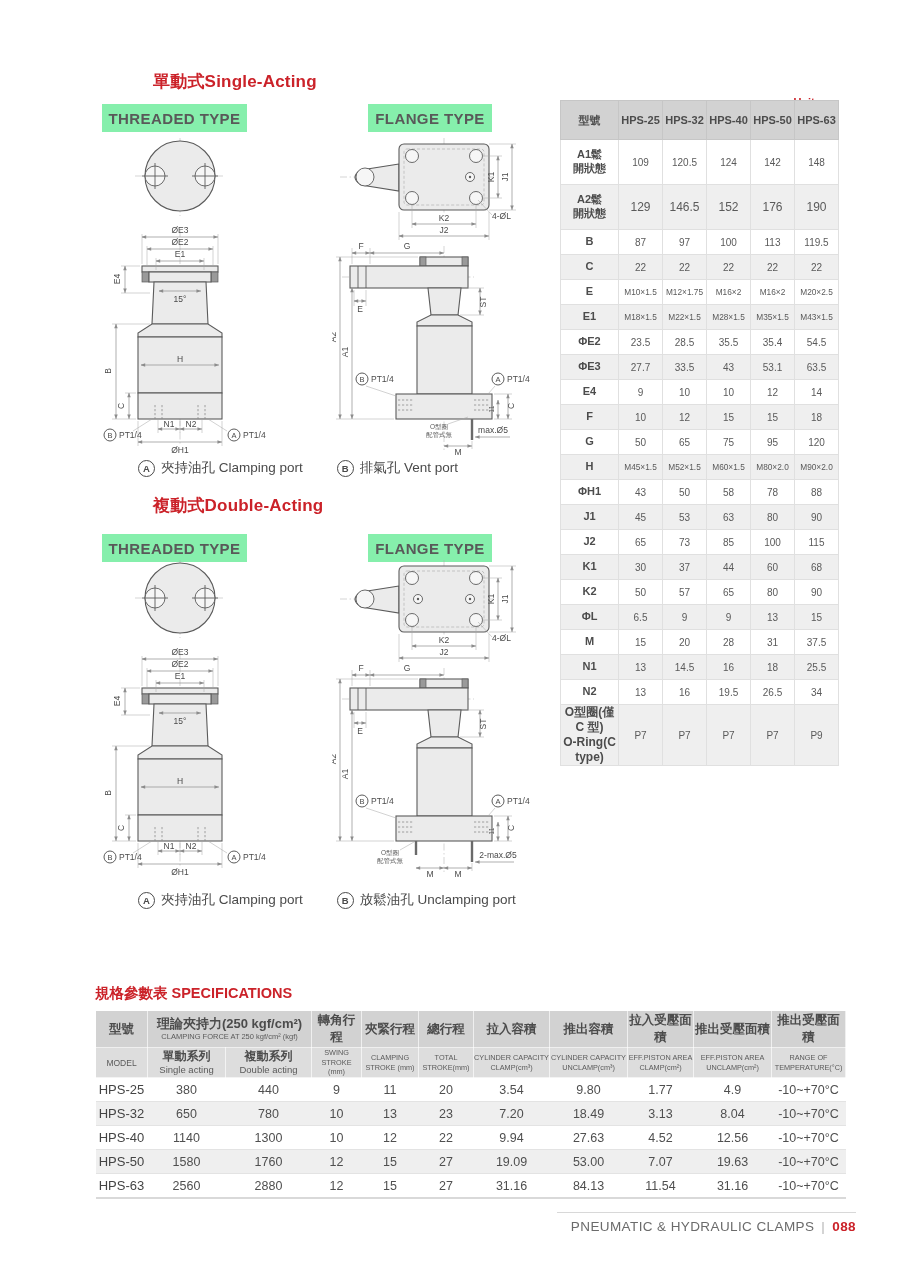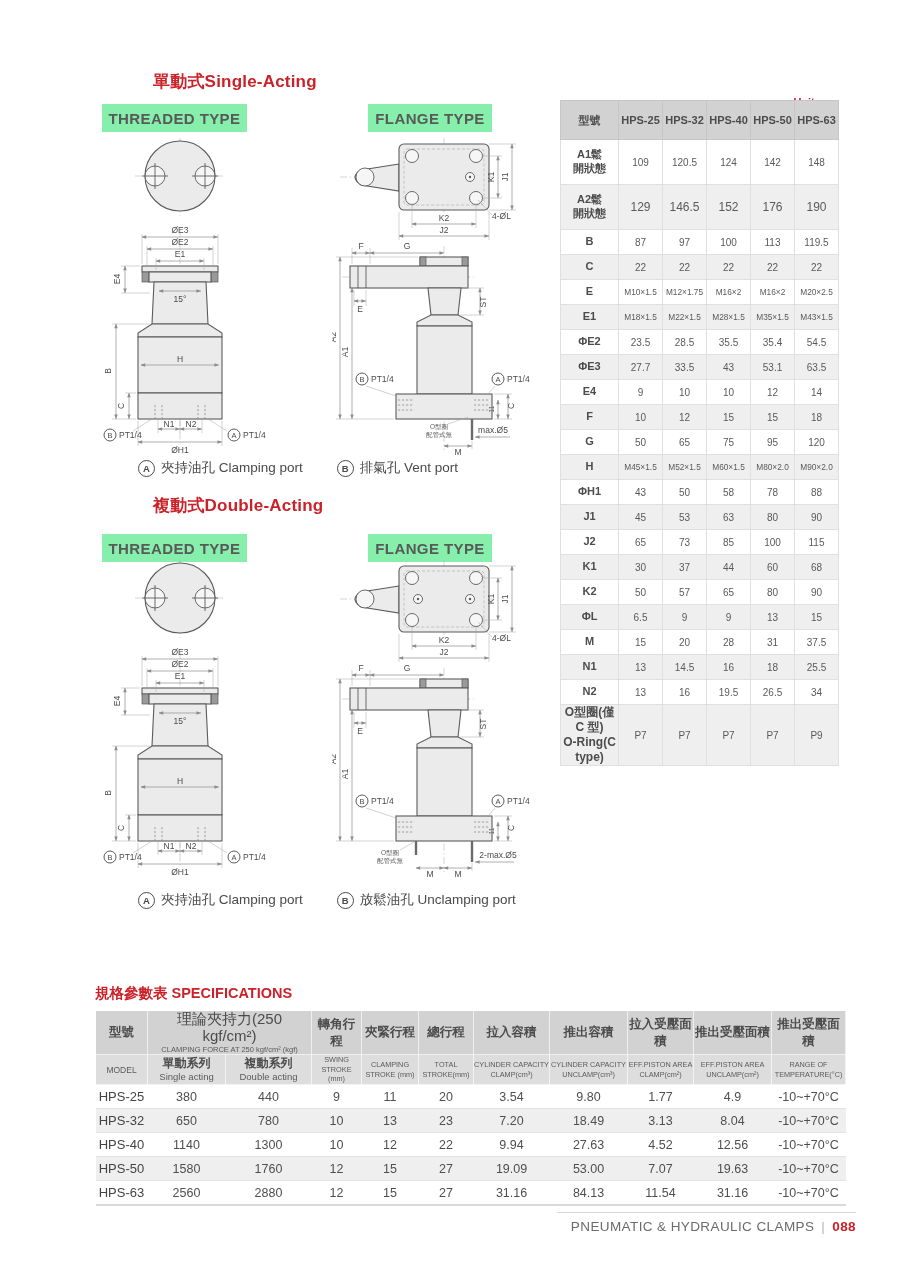--- a/index.html
+++ b/index.html
@@ -53,21 +53,21 @@
   .dim-table tbody tr:nth-child(22) td{height:40px;}
   .dim-table tbody tr:nth-child(22) td:first-child{font-size:12px;}
 
   
   .spec-title{position:absolute;left:95px;top:984px;color:#cb2229;font-size:14.5px;font-weight:600;}
   .spec-table{position:absolute;left:95px;top:1010px;width:750px;border-collapse:collapse;
               table-layout:fixed;text-align:center;}
   .spec-table th{padding:0;font-weight:400;border:1px solid rgba(255,255,255,0.65);}
   .spec-table tr.h1 th{background:#d2d2d2;height:36px;font-size:12.5px;font-weight:700;color:#4c4c4c;}
   .spec-table tr.h2 th{background:#dddddd;height:29px;color:#5a5a5a;}
-  .spec-table .zh{font-size:15px;font-weight:400;color:#4c4c4c;line-height:1.1;}
+  .spec-table .zh{font-size:13px;font-weight:700;color:#4c4c4c;line-height:1.1;}
   .spec-table .en1{font-size:7.5px;font-weight:400;color:#5a5a5a;margin-top:1px;}
   .spec-table .zh2{font-size:12px;font-weight:700;color:#4c4c4c;line-height:1.15;}
   .spec-table .en3{font-size:9.5px;color:#5a5a5a;}
   .spec-table th.en{font-size:7.3px;white-space:pre-line;line-height:1.3;color:#5a5a5a;}
   .spec-table th.men{font-size:8.5px;color:#5a5a5a;}
   .spec-table tbody td{height:23px;font-size:12.5px;color:#4f4f4f;border-bottom:1px solid #e3e3e3;padding:0;}
   .spec-table tbody tr:nth-child(even){background:#efefef;}
   .spec-table tbody td:first-child{font-size:13px;color:#444;}
   .spec-table tbody tr:last-child td{border-bottom:2px solid #d9d9d9;}
 

